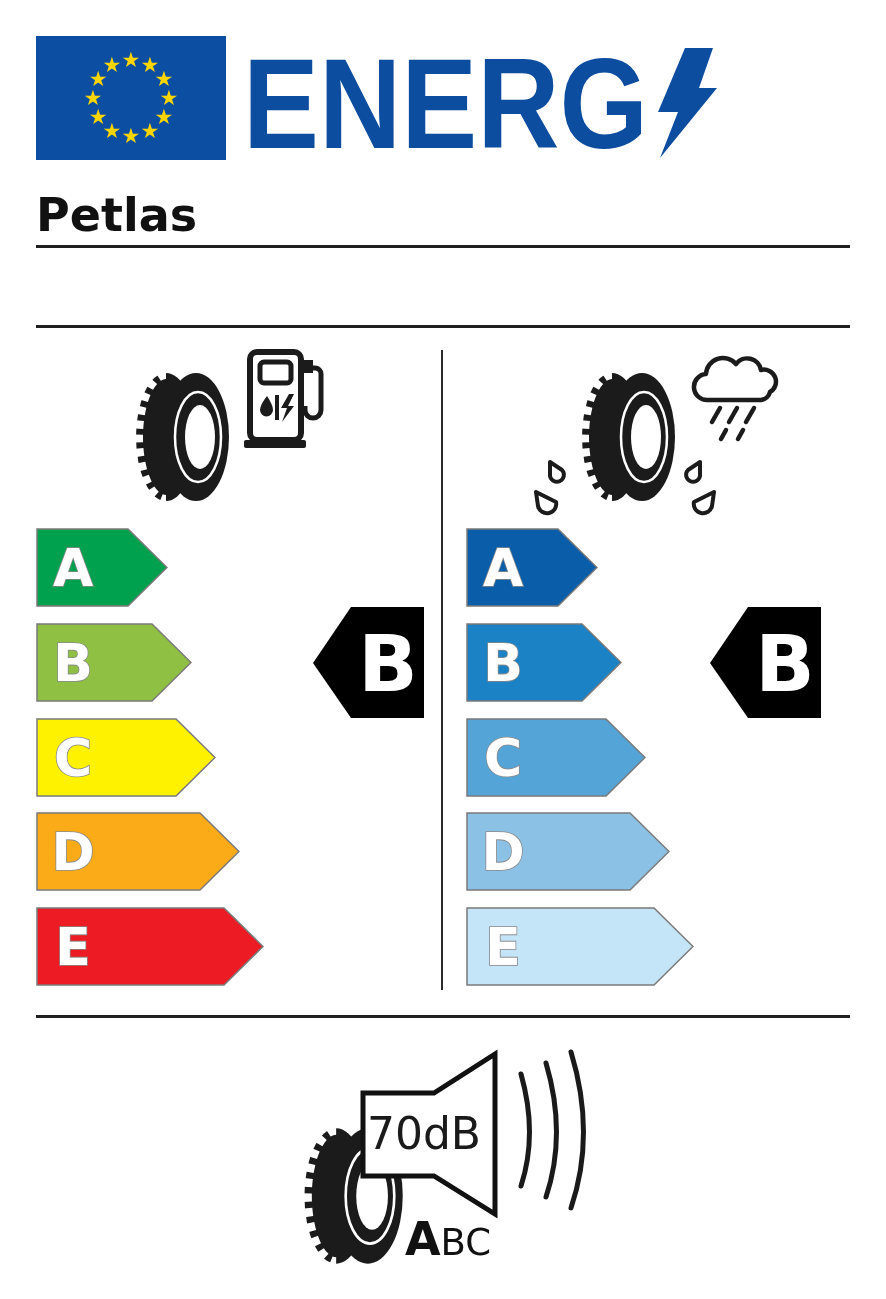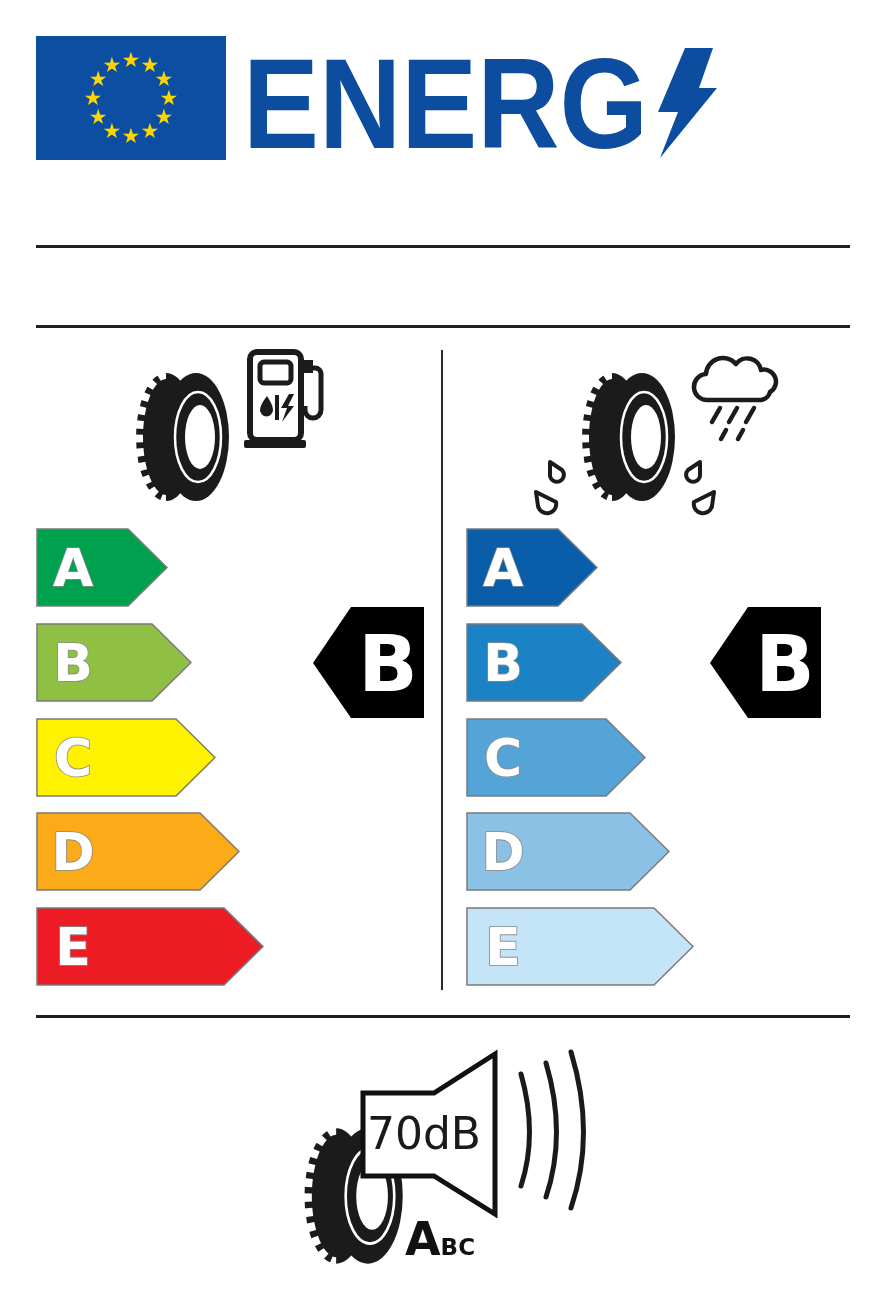--- a/index.html
+++ b/index.html
@@ -35,21 +35,21 @@
   #divider-bottom{top:1015px;}
   #vertical-divider{
     left:441px;top:350px;width:2px;height:640px;background:#2a2a2a;
   }
   .scale-row-holder{position:absolute;}
   #noise-class{
     left:405px;top:1216px;height:50px;
     display:flex;align-items:baseline;color:#111;
   }
   #noise-class .big{font-size:46px;font-weight:bold;line-height:46px;}
-  #noise-class .small{font-size:23px;font-weight:bold;line-height:46px;}
+  #noise-class .small{font-size:37px;font-weight:normal;line-height:46px;}
 </style>
 </head>
 <body>
 
 <div id="label">
 
   <div id="eu-flag" class="abs" style="background: rgb(11, 78, 162);">
       <span class="star" style="left: 84px; top: 13px;">★</span>
       <span class="star" style="left: 103px; top: 18.091px;">★</span>
       <span class="star" style="left: 116.909px; top: 32px;">★</span>
@@ -62,20 +62,21 @@
       <span class="star" style="left: 46px; top: 51px;">★</span>
       <span class="star" style="left: 51.091px; top: 32px;">★</span>
       <span class="star" style="left: 65px; top: 18.091px;">★</span>
     </div>
 
   <svg class="abs" style="left:240px;top:42px;" width="500" height="120" viewBox="0 0 500 120">
     <text x="3" y="106" font-size="128" font-weight="bold" font-family="Liberation Sans, DejaVu Sans, sans-serif" fill="#0d4da0" textLength="405" lengthAdjust="spacingAndGlyphs">ENERG</text>
     <path fill="#0d4da0" d="M445,6 h28 l-14,40 h18 l-57,70 l18,-46 h-20 z"></path>
   </svg>
 
+  <div id="brand-name" class="abs">Petlas</div>
 
   <div id="divider-top" class="abs hr"></div>
   <div id="divider-mid" class="abs hr"></div>
   <div id="vertical-divider" class="abs"></div>
   <div id="divider-bottom" class="abs hr"></div>
 
   <svg width="0" height="0" style="position:absolute">
     <defs>
       <symbol id="tire" viewBox="0 0 110 140">
         <ellipse cx="70" cy="70" rx="33" ry="64" fill="#1b1b1b"></ellipse>

